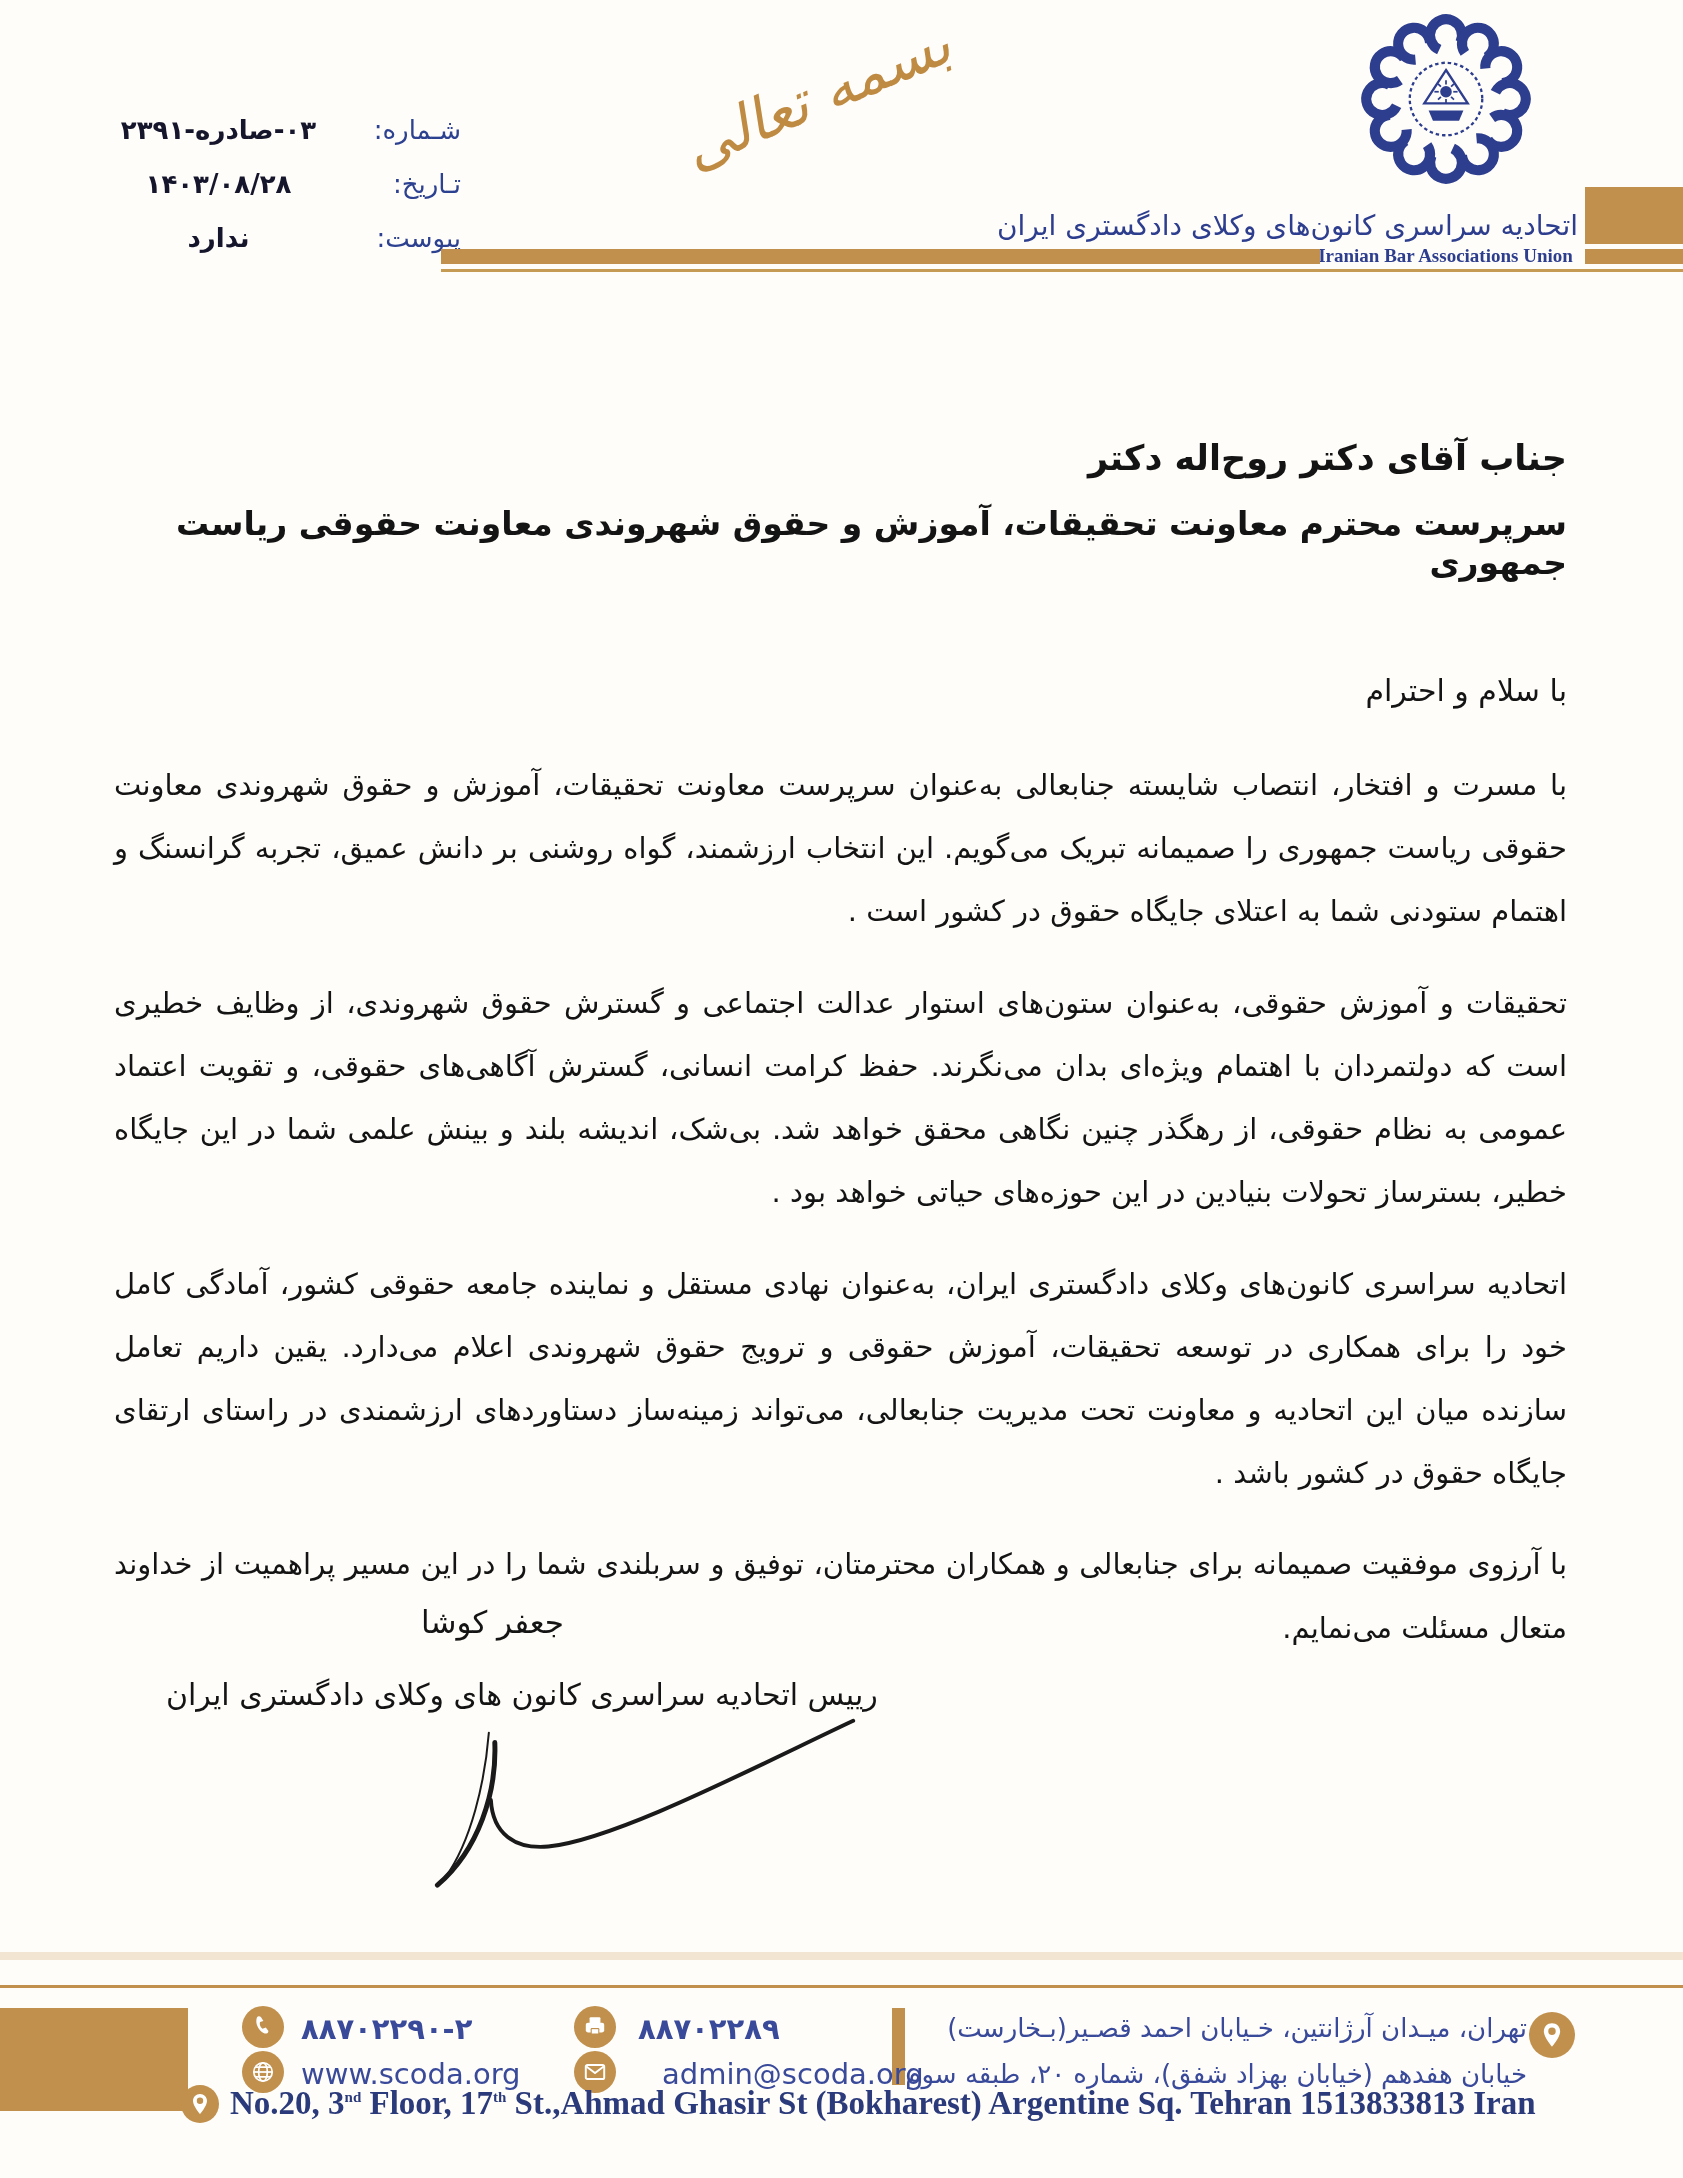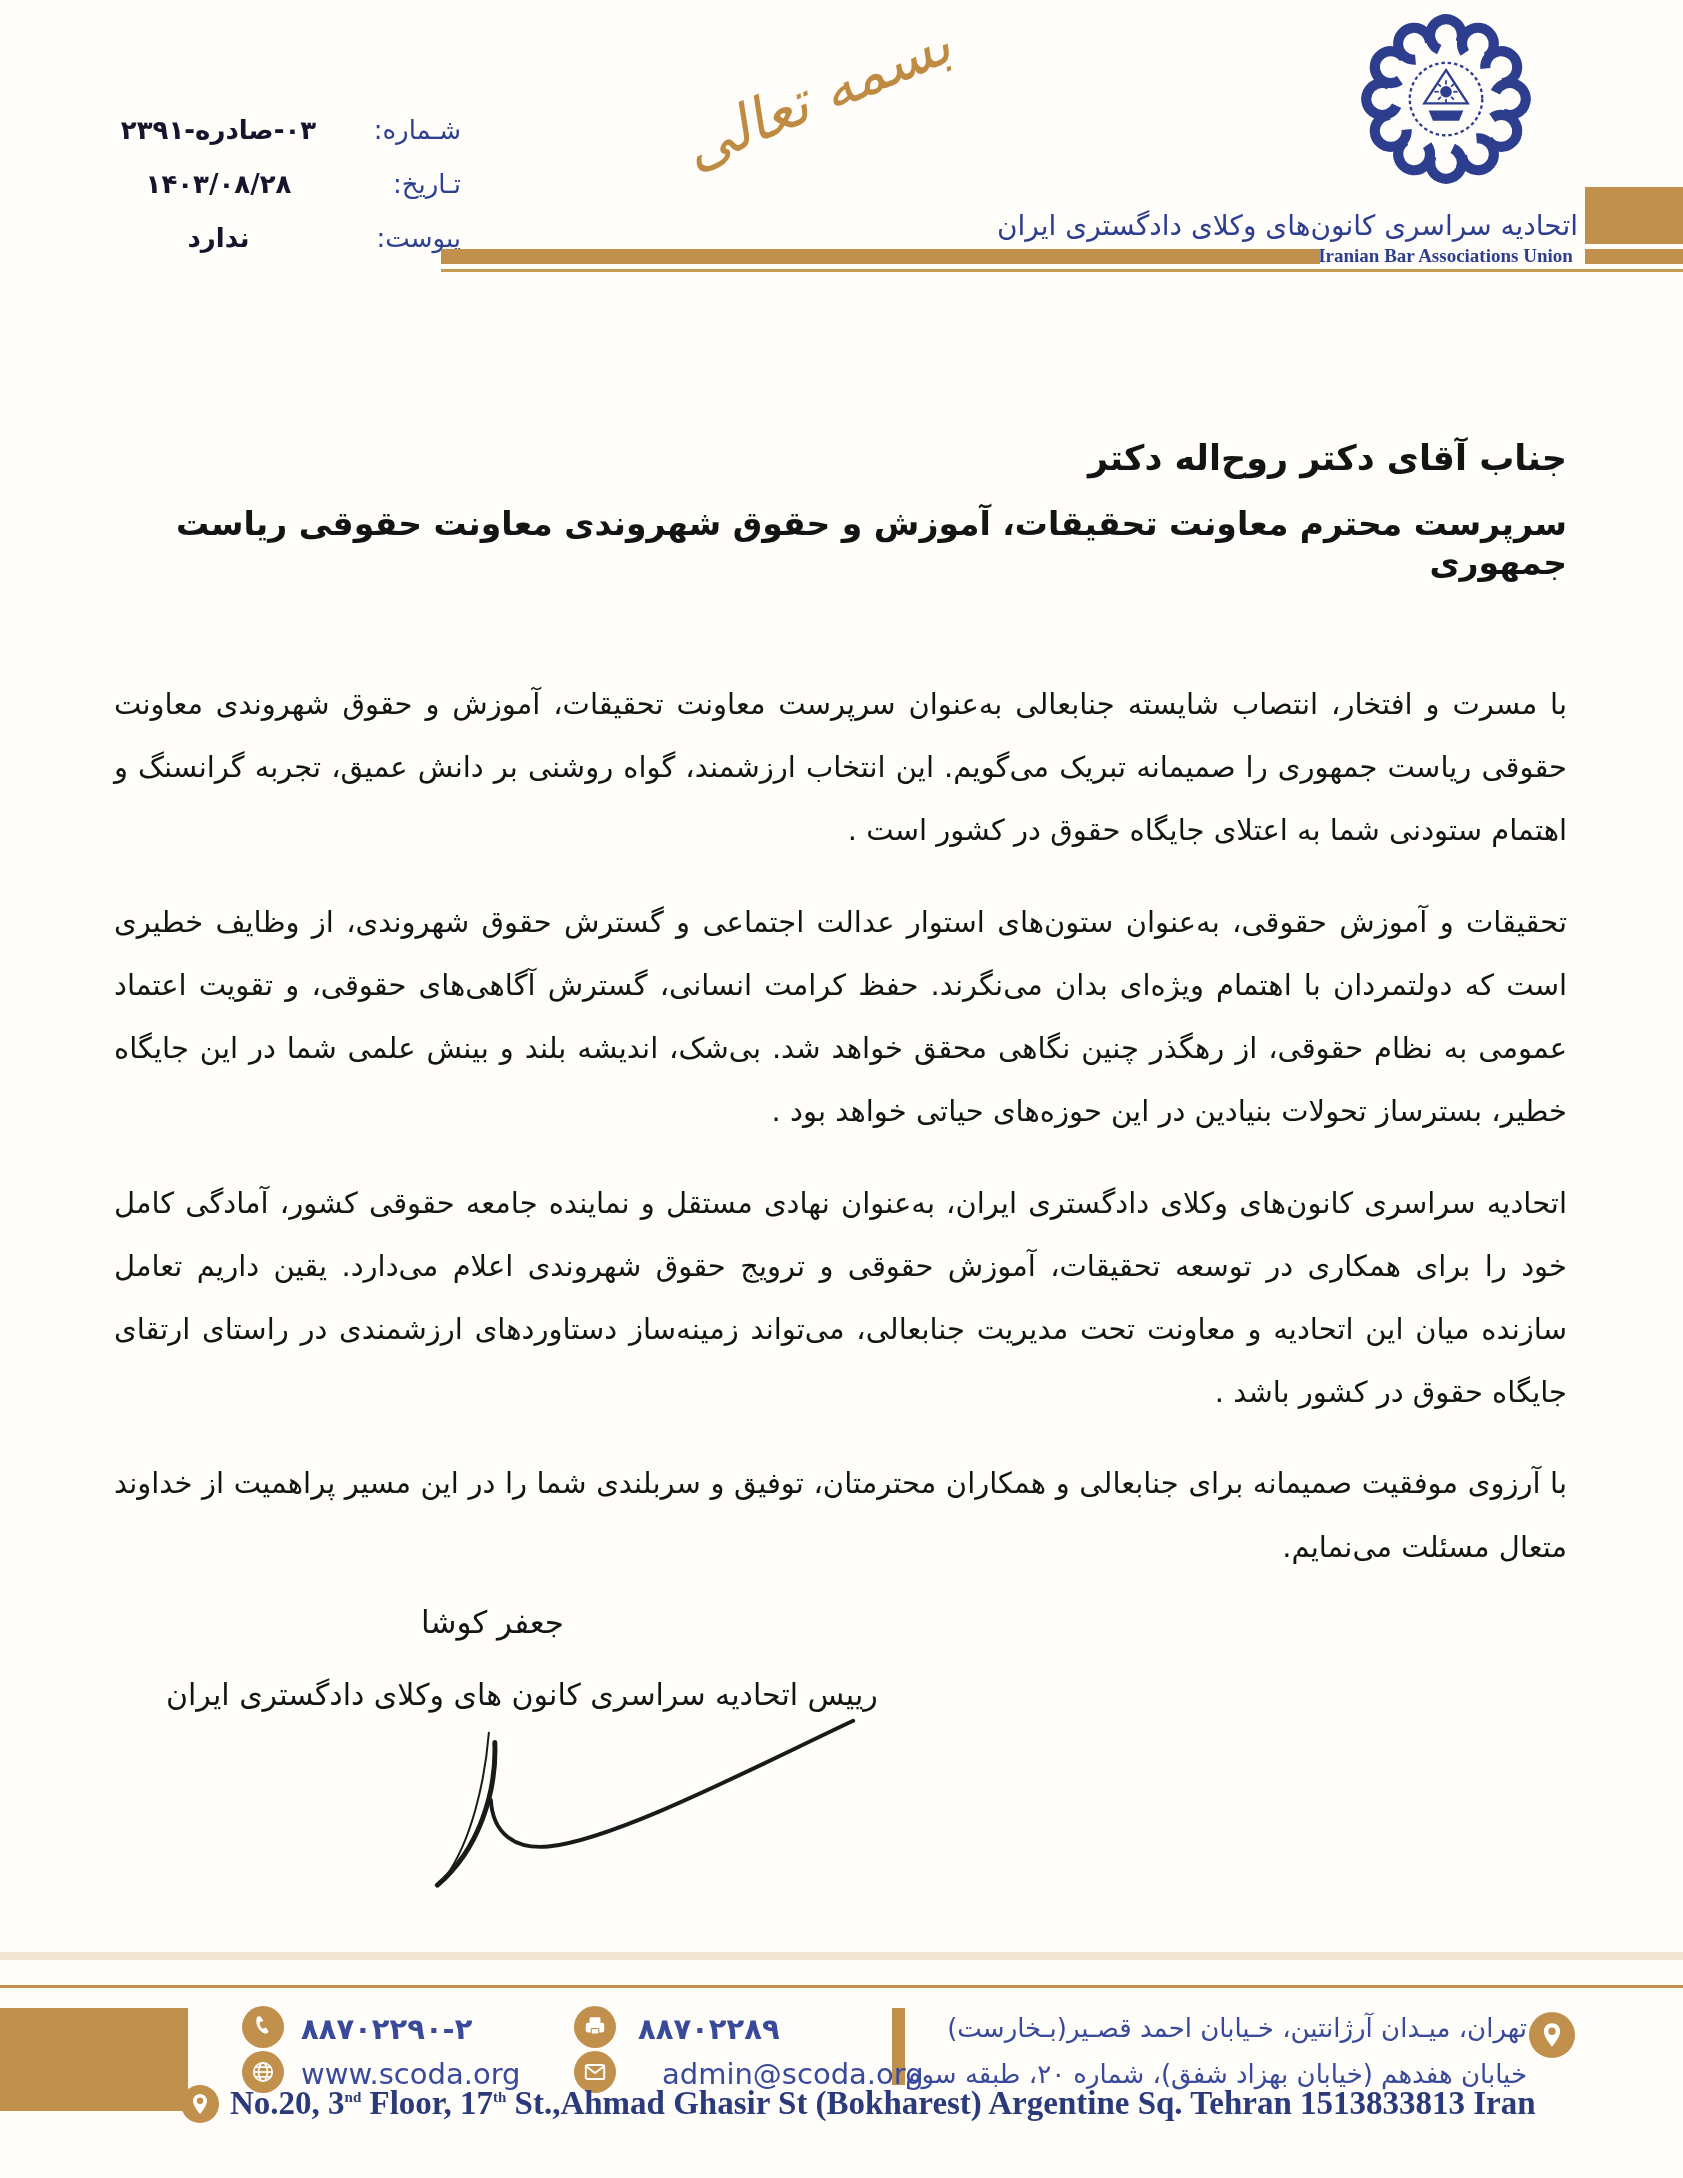--- a/index.html
+++ b/index.html
@@ -135,20 +135,21 @@
   </div>
 
   <div class="abs gold bar-right-thick"></div>
   <div class="abs gold bar-right-small"></div>
   <div class="abs gold bar-left"></div>
   <div class="abs bar-thin"></div>
 
   <div class="body">
     <div class="h1">جناب آقای دکتر روح‌اله دکتر</div>
     <div class="h2">سرپرست محترم معاونت تحقیقات، آموزش و حقوق شهروندی معاونت حقوقی ریاست جمهوری</div>
+    <div class="salutation">با سلام و احترام</div>
     <p class="para">با مسرت و افتخار، انتصاب شایسته جنابعالی به‌عنوان سرپرست معاونت تحقیقات، آموزش و حقوق شهروندی معاونت حقوقی ریاست جمهوری را صمیمانه تبریک می‌گویم. این انتخاب ارزشمند، گواه روشنی بر دانش عمیق، تجربه گرانسنگ و اهتمام ستودنی شما به اعتلای جایگاه حقوق در کشور است .</p>
     <p class="para">تحقیقات و آموزش حقوقی، به‌عنوان ستون‌های استوار عدالت اجتماعی و گسترش حقوق شهروندی، از وظایف خطیری است که دولتمردان با اهتمام ویژه‌ای بدان می‌نگرند. حفظ کرامت انسانی، گسترش آگاهی‌های حقوقی، و تقویت اعتماد عمومی به نظام حقوقی، از رهگذر چنین نگاهی محقق خواهد شد. بی‌شک، اندیشه بلند و بینش علمی شما در این جایگاه خطیر، بسترساز تحولات بنیادین در این حوزه‌های حیاتی خواهد بود .</p>
     <p class="para">اتحادیه سراسری کانون‌های وکلای دادگستری ایران، به‌عنوان نهادی مستقل و نماینده جامعه حقوقی کشور، آمادگی کامل خود را برای همکاری در توسعه تحقیقات، آموزش حقوقی و ترویج حقوق شهروندی اعلام می‌دارد. یقین داریم تعامل سازنده میان این اتحادیه و معاونت تحت مدیریت جنابعالی، می‌تواند زمینه‌ساز دستاوردهای ارزشمندی در راستای ارتقای جایگاه حقوق در کشور باشد .</p>
     <p class="para">با آرزوی موفقیت صمیمانه برای جنابعالی و همکاران محترمتان، توفیق و سربلندی شما را در این مسیر پراهمیت از خداوند متعال مسئلت می‌نمایم.</p>
   </div>
 
   <div class="sig-name">جعفر کوشا</div>
   <div class="sig-title">رییس اتحادیه سراسری کانون های وکلای دادگستری ایران</div>
   <svg class="abs" style="left:267px;top:1701px;" width="614" height="198" viewBox="0 0 620 200">
     <g fill="none" stroke="#1a1a1a" stroke-linecap="round">

